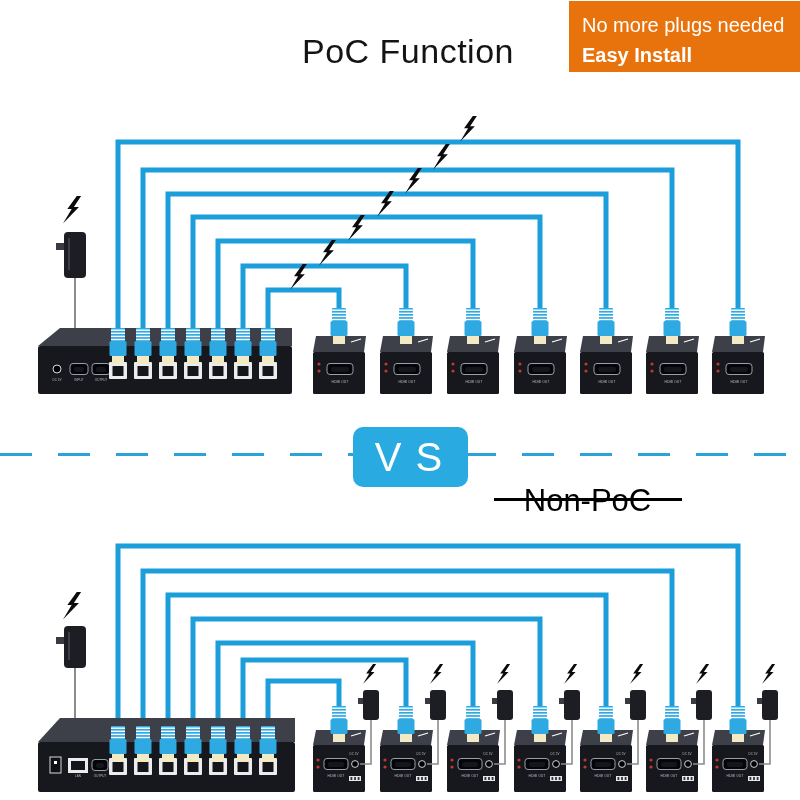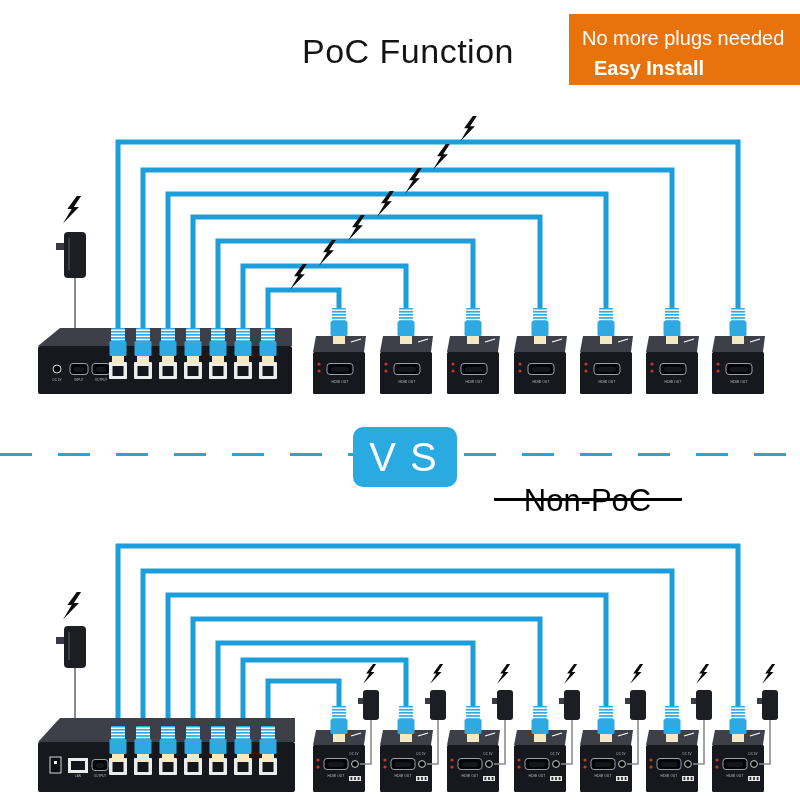--- a/index.html
+++ b/index.html
@@ -1,26 +1,26 @@
 <!DOCTYPE html>
 <html><head>
 <meta charset="utf-8">
 <style>
   html,body{margin:0;padding:0;background:#fff;}
   #canvas{position:relative;width:800px;height:800px;background:#ffffff;overflow:hidden;
           font-family:"Liberation Sans",sans-serif;}
   #diagram{position:absolute;left:0;top:0;}
   .page-title{position:absolute;left:283px;top:32px;width:250px;text-align:center;
               font-size:34px;color:#141414;letter-spacing:.5px;}
-  .badge{position:absolute;left:569px;top:14px;width:231px;height:71px;box-sizing:border-box;
+  .badge{position:absolute;left:569px;top:1px;width:231px;height:71px;box-sizing:border-box;
          padding:9px 0 0 13px;line-height:1.5;}
   .badge .l1{font-size:20px;}
-  .badge .l2{font-size:20px;font-weight:bold;margin-left:12px;}
+  .badge .l2{font-size:20px;font-weight:bold;}
   .dash-line{position:absolute;left:0;top:453px;width:800px;height:3px;z-index:1;}
-  .vs-box{position:absolute;left:353px;top:427px;width:104px;height:60px;border-radius:10px;
+  .vs-box{position:absolute;left:353px;top:427px;width:115px;height:60px;border-radius:10px;
           z-index:2;display:flex;align-items:center;justify-content:center;
           color:#fff;font-size:40px;letter-spacing:14px;padding-left:10px;box-sizing:border-box;}
   .non-poc{position:absolute;left:500px;top:483px;width:175px;text-align:center;
            font-size:31px;color:#000;}
   .non-poc .strike{position:absolute;left:-6px;top:15px;width:188px;height:3px;background:#000;}
   svg text{font-family:"Liberation Sans",sans-serif;}
 </style>
 </head>
 <body>
 

